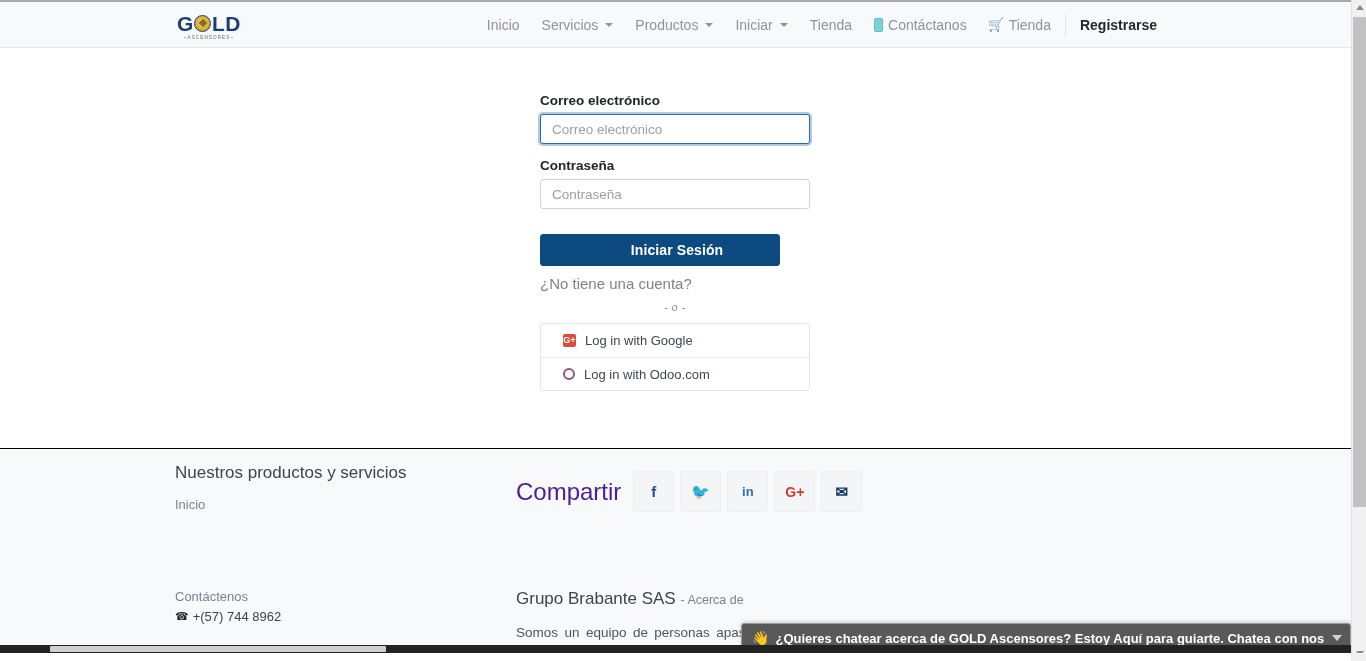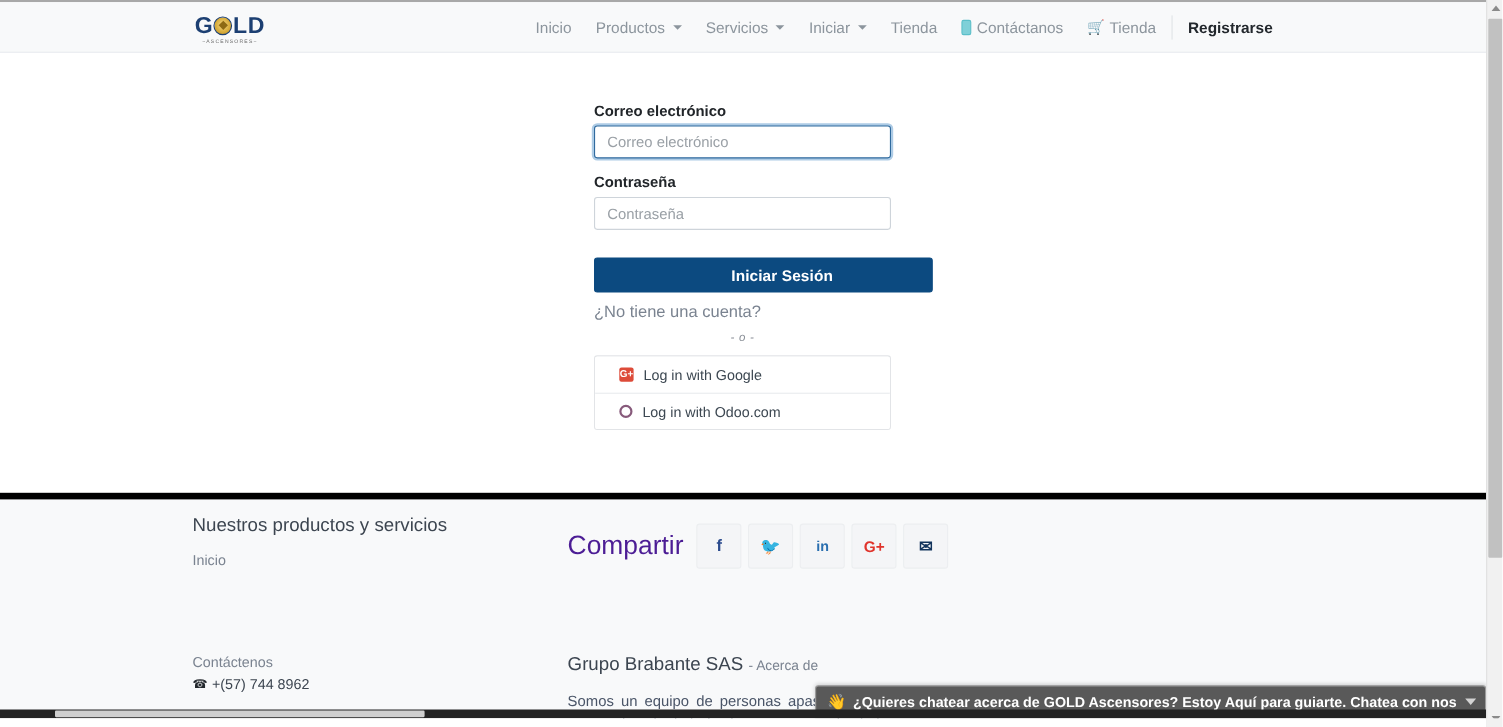--- a/index.html
+++ b/index.html
@@ -159,21 +159,21 @@
     outline: none;
   }
   .field-input::placeholder { color: #9aa0a6; opacity: 1; }
   .field-input.focused {
     border: 1px solid #2f6a9e;
     box-shadow: 0 0 0 2px rgba(73,140,197,.45);
   }
   .gap-1 { height: 14px; }
   .btn-primary {
     display: block;
-    width: 308px;
+    width: 240px;
     height: 32px;
     margin-top: 25px;
     background: #0c4a80;
     border: 1px solid #0c4a80;
     border-radius: 3px;
     color: #ffffff;
     font-size: 14px;
     font-weight: 700;
     font-family: "Liberation Sans", sans-serif;
     cursor: pointer;
@@ -228,21 +228,21 @@
     border: 2px solid #875a7b;
     border-radius: 50%;
     flex: none;
   }
 
   
   .footer {
     position: absolute; left: 0; top: 448px;
     width: 1351px; height: 205px;
     background: #f8f9fa;
-    border-top: 6px solid #000000;
+    border-top: 1px solid #000000;
   }
   .f-col-left { position: absolute; left: 175px; top: 14px; width: 320px; }
   .f-col-mid  { position: absolute; left: 516px; top: 22px; width: 400px; }
   .f-h {
     font-size: 17px;
     color: #3c4550;
     font-weight: 400;
     margin: 0 0 14px 0;
   }
   .f-link {
@@ -392,25 +392,25 @@
           <span>LD</span>
         </span>
         <span class="logo-sub">~ASCENSORES~</span>
       </a>
 
       <nav class="nav">
         <a href="#">
           <span>Inicio</span>
         </a>
         <a href="#">
+          <span>Servicios</span>
+          <span class="caret"></span>
+        </a>
+        <a href="#">
           <span>Productos</span>
-          <span class="caret"></span>
-        </a>
-        <a href="#">
-          <span>Servicios</span>
           <span class="caret"></span>
         </a>
         <a href="#">
           <span>Iniciar</span>
           <span class="caret"></span>
         </a>
         <a href="#">
           <span>Tienda</span>
         </a>
         <a href="#">

